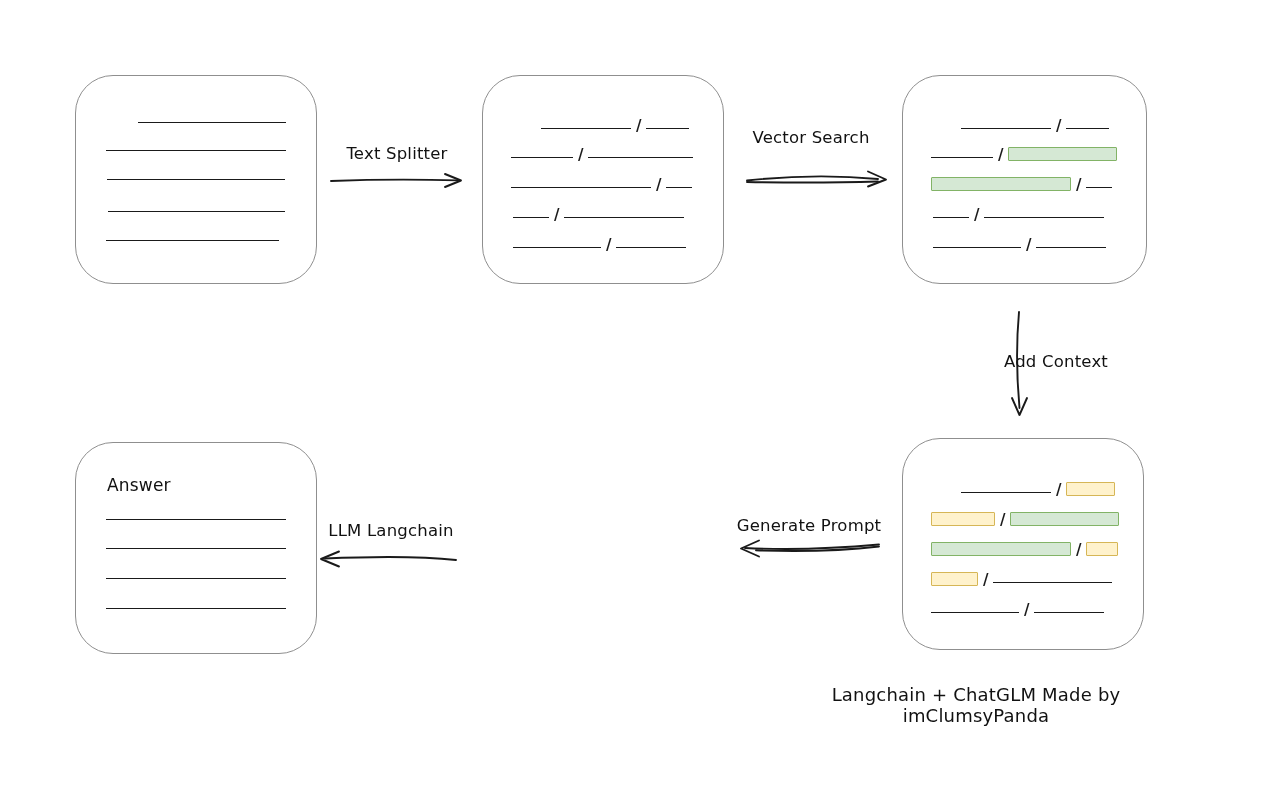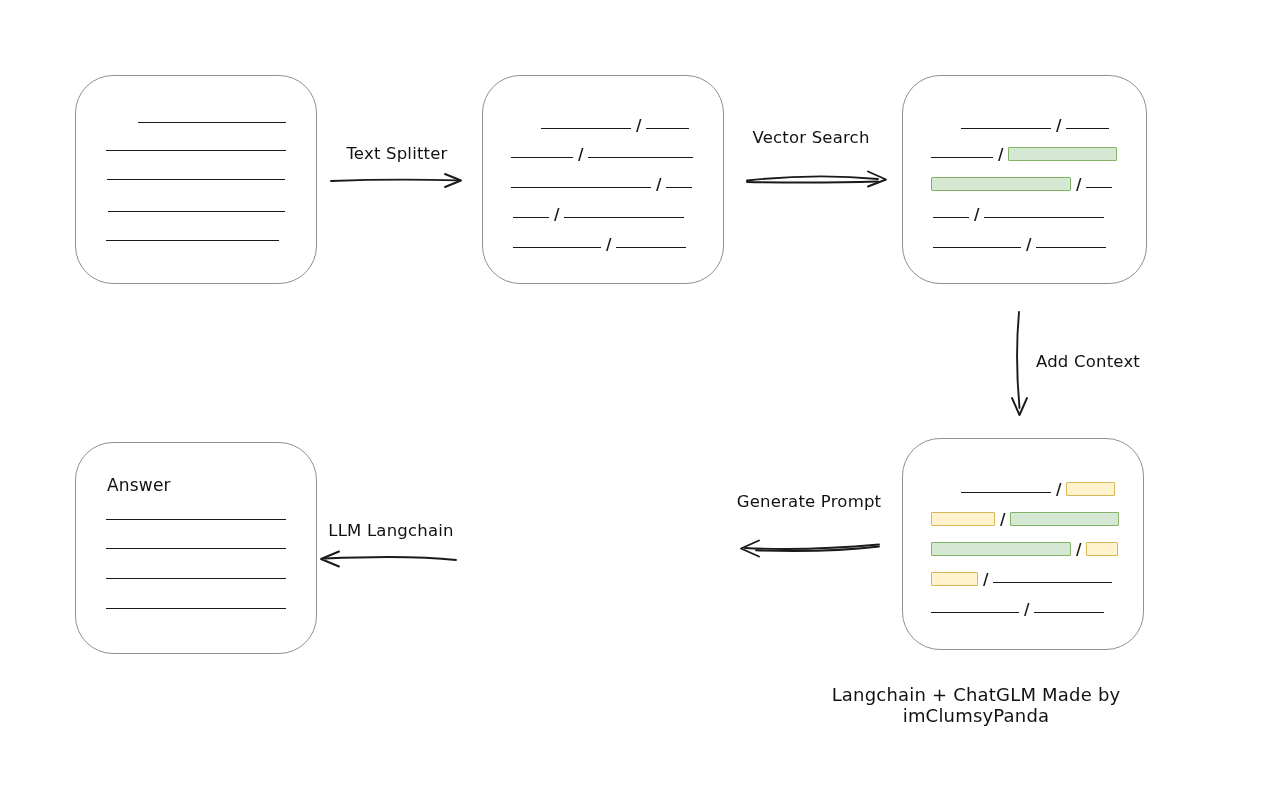--- a/index.html
+++ b/index.html
@@ -23,22 +23,22 @@
   .bar.red{background:var(--red-fill,#f8cecc);border-color:var(--red-border,#b85450);}
 
   .box-label{position:absolute;font-size:17px;color:#111;letter-spacing:.2px;}
   #lbl-knowledge{left:31px;top:17px;}
   #lbl-question{left:31px;top:138px;}
   #lbl-answer{left:31px;top:32px;}
 
   .arrow-label{position:absolute;font-size:16.5px;color:#111;text-align:center;letter-spacing:.2px;white-space:nowrap;}
   #lbl-ts{left:331px;top:144px;width:132px;}
   #lbl-vs{left:746px;top:128px;width:130px;}
-  #lbl-ac{left:1036px;top:352px;text-align:right;}
-  #lbl-gp{left:733px;top:492px;width:152px;}
+  #lbl-ac{left:1004px;top:352px;text-align:right;}
+  #lbl-gp{left:733px;top:516px;width:152px;}
   #lbl-lr{left:327px;top:521px;width:128px;}
 
   .caption{position:absolute;left:770px;top:684px;width:412px;text-align:center;font-size:18px;color:#111;letter-spacing:.2px;}
 
   svg.arrows{position:absolute;left:0;top:0;width:1262px;height:792px;pointer-events:none;}
   svg.arrows path{fill:none;stroke:var(--ink,#1a1a1a);stroke-width:1.9;stroke-linecap:round;stroke-linejoin:round;}
 </style>
 </head>
 <body>
 

